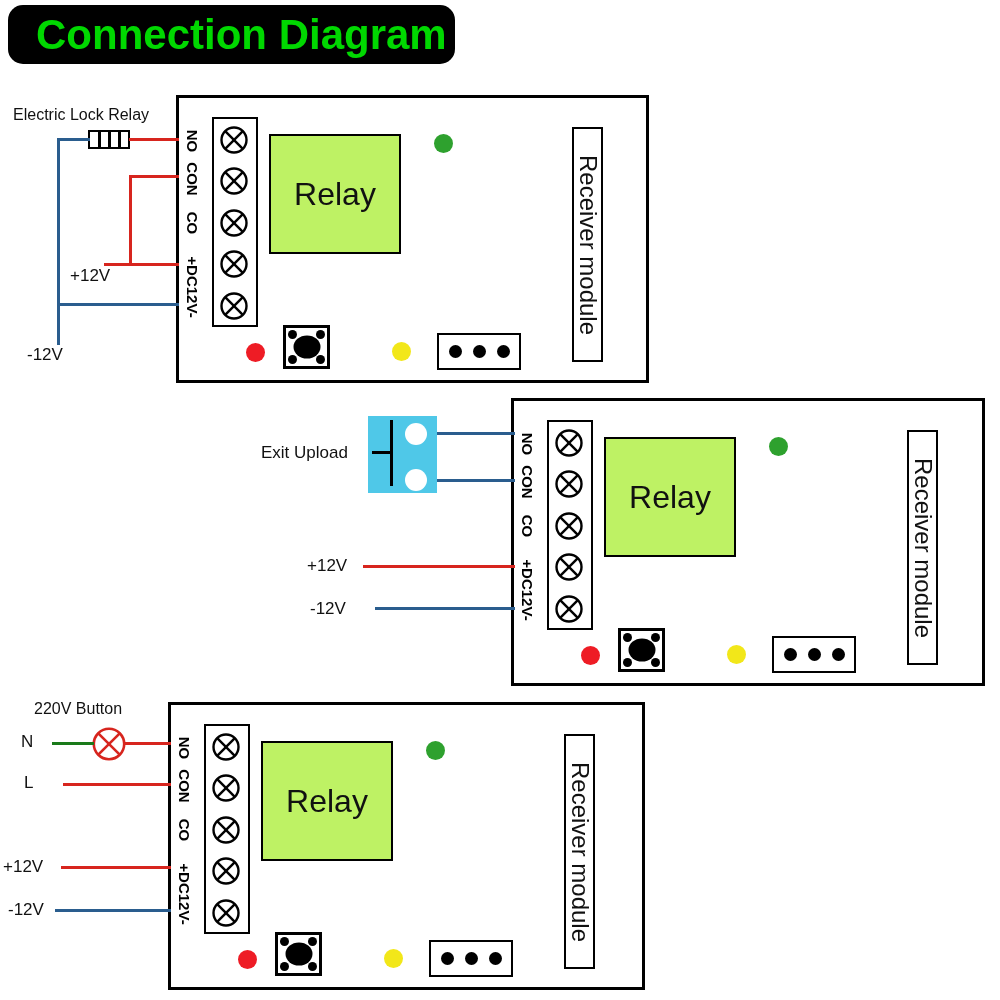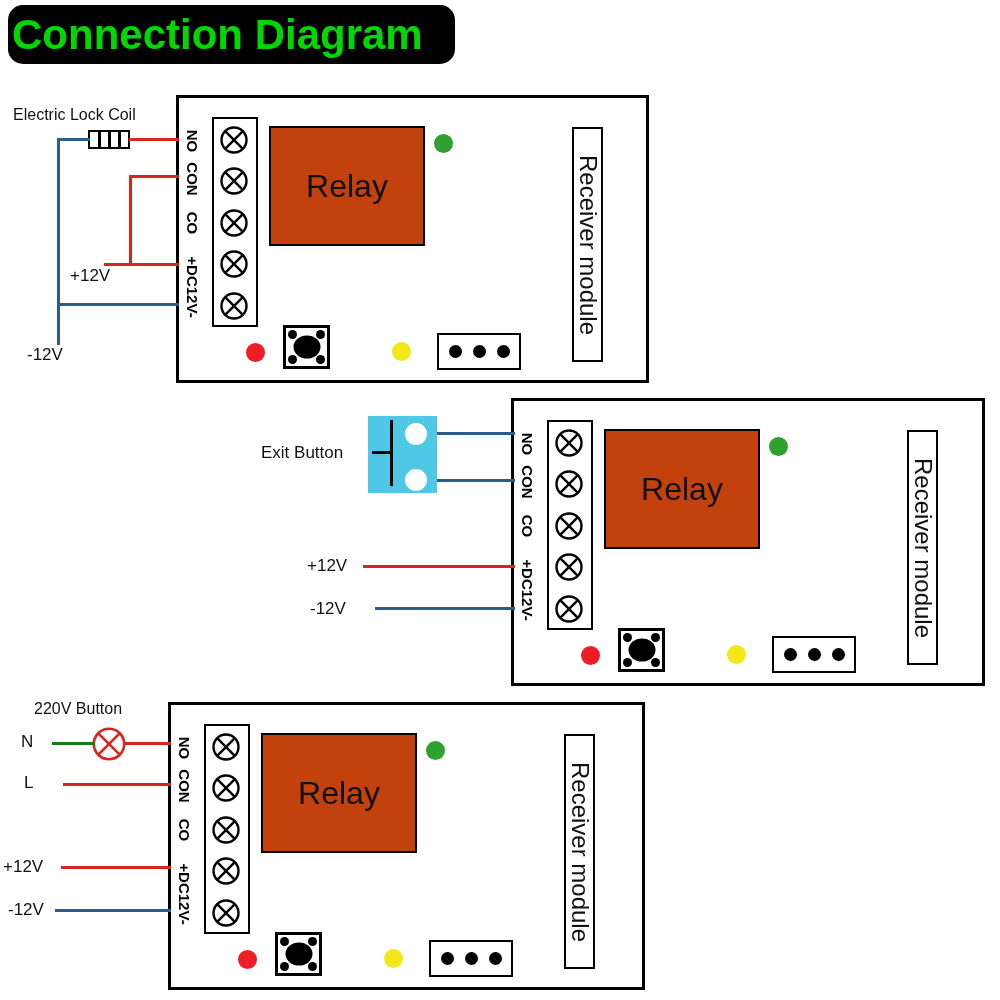--- a/index.html
+++ b/index.html
@@ -1,40 +1,40 @@
 <!DOCTYPE html>
 <html style="--title-green: #00d800; --wire-red: #d7251e; --wire-blue: #2a5d8e; --wire-green: #1a7a1a; --led-red: #ee1c25; --led-green: #2ea12e; --led-yellow: #f2e719; --exit-button-cyan: #4fc8e8;"><head>
 <meta charset="utf-8">
 <style>
   html,body{margin:0;padding:0;background:#fff;}
   .canvas{position:relative;width:1000px;height:1000px;background:#fff;overflow:hidden;
           font-family:"Liberation Sans",sans-serif;color:#111;}
 
   
   .title-bar{position:absolute;left:8px;top:5px;width:447px;height:59px;background:#000;
-             border-radius:15px;display:flex;align-items:center;padding-left:4px;box-sizing:border-box;}
+             border-radius:15px;display:flex;align-items:center;padding-left:28px;box-sizing:border-box;}
   .title-bar span{font-size:42px;font-weight:bold;color:var(--title-green);white-space:nowrap;letter-spacing:0px;}
 
   
   .board{position:absolute;background:#fff;border:3px solid #000;box-sizing:border-box;}
   .b1{left:176px;top:95px;width:473px;height:288px;}
   .b2{left:511px;top:398px;width:474px;height:288px;}
   .b3{left:168px;top:702px;width:477px;height:288px;}
 
   .tlabel{position:absolute;transform:translate(-50%,-50%) rotate(90deg);
           font-size:15px;font-weight:bold;white-space:nowrap;color:#000;}
   .strip{position:absolute;left:33px;top:19px;width:46px;height:210px;border:2.5px solid #000;
          box-sizing:border-box;background:#fff;}
   .screws{position:absolute;left:33px;top:19px;}
   .screws circle{fill:#fff;stroke:#000;stroke-width:2.4px;}
   .screws line{stroke:#000;stroke-width:2.4px;}
 
-  .relay{position:absolute;left:90px;top:28px;width:156px;height:120px;border:2.5px solid #000;
+  .relay{position:absolute;left:90px;top:36px;width:132px;height:120px;border:2.5px solid #000;
          box-sizing:border-box;display:flex;align-items:center;justify-content:center;
-         font-size:32px;background:#c2410c;}
+         font-size:32px;background:#bef264;}
   .receiver{position:absolute;left:393px;top:29px;width:31px;height:235px;border:2px solid #000;
             box-sizing:border-box;background:#fff;}
   .receiver span{position:absolute;left:50%;top:50%;transform:translate(-50%,-50%) rotate(90deg);
                  font-size:24px;white-space:nowrap;}
 
   .led{position:absolute;width:19px;height:19px;border-radius:50%;}
   .led.green{background:var(--led-green);left:255px;top:36px;}
   .led.red{background:var(--led-red);left:67px;top:245px;}
   .led.yellow{background:var(--led-yellow);left:213px;top:244px;}
 
@@ -207,37 +207,37 @@
       <span class="plunger"></span>
     </div>
     <div class="led yellow"></div>
     <div class="conn">
         <i></i>
         <i></i>
         <i></i>
       </div>
   </div>
 
-  <div class="lbl small" style="left:13px;top:106px">Electric Lock Coil</div>
+  <div class="lbl small" style="left:13px;top:106px">Electric Lock Relay</div>
   <div class="coil">
     <i style="left:8px"></i>
     <i style="left:18px"></i>
     <i style="left:28px"></i>
   </div>
   <div class="wire h wred" style="left:129px;top:138px;width:50px"></div>
   <div class="wire h wblue" style="left:58px;top:138px;width:32px"></div>
   <div class="wire v wblue" style="left:57px;top:138px;height:207px"></div>
   <div class="wire h wblue" style="left:58px;top:303px;width:121px"></div>
   <div class="wire h wred" style="left:129px;top:175px;width:50px"></div>
   <div class="wire v wred" style="left:129px;top:175px;height:90px"></div>
   <div class="wire h wred" style="left:104px;top:263px;width:75px"></div>
   <div class="lbl" style="left:70px;top:266px">+12V</div>
   <div class="lbl" style="left:27px;top:345px">-12V</div>
 
-  <div class="lbl" style="left:261px;top:443px">Exit Button</div>
+  <div class="lbl" style="left:261px;top:443px">Exit Upload</div>
   <div class="exit-btn">
     <span class="wdot" style="top:7px"></span>
     <span class="wdot" style="top:53px"></span>
   </div>
   <div class="wire v wblack" style="left:390px;top:420px;height:66px"></div>
   <div class="wire h wblack" style="left:372px;top:451px;width:18px"></div>
   <div class="wire h wblue" style="left:437px;top:432px;width:78px"></div>
   <div class="wire h wblue" style="left:437px;top:479px;width:78px"></div>
   <div class="wire h wred" style="left:363px;top:565px;width:152px"></div>
   <div class="wire h wblue" style="left:375px;top:607px;width:140px"></div>

